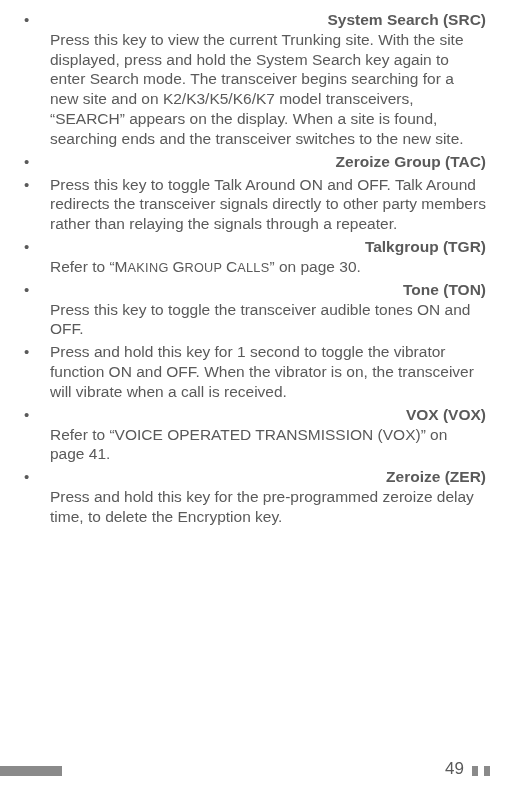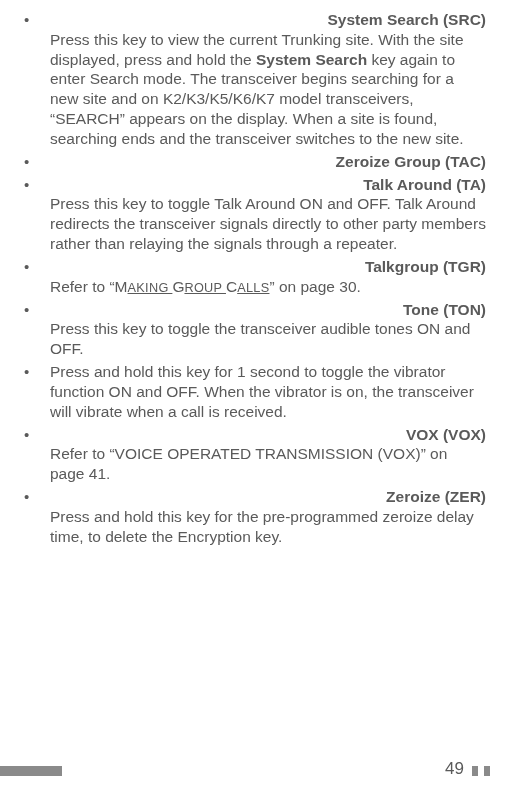--- a/index.html
+++ b/index.html
@@ -18,25 +18,24 @@
       color: #5a5a5a;
       width: 28px;
       flex-shrink: 0;
       padding-left: 2px;
       font-size: 15px;
       line-height: 1.28;
     }
     .body { flex: 1; }
     .title { font-weight: bold; display: block; text-align: right; }
     .desc { display: block; }
-    .b { font-weight: bold; }
+    .b { font-weight: normal; }
     .sc {
       font-variant: small-caps;
       letter-spacing: 0.3px;
-      text-decoration: underline;
     }
     .footer {
       position: absolute;
       bottom: 26px;
       left: 0;
       right: 0;
       height: 16px;
     }
     .bar-left {
       position: absolute;
@@ -87,21 +86,20 @@
   <div class="item">
     <div class="bullet">•</div>
     <div class="body">
       <span class="title">Zeroize Group (TAC)</span>
     </div>
   </div>
 
   <div class="item">
     <div class="bullet">•</div>
     <div class="body">
-      <span class="title">Talk Around (TA)</span>
       <span class="desc">Press this key to toggle Talk Around ON and OFF. Talk Around redirects the transceiver signals directly to other party members rather than relaying the signals through a repeater.</span>
     </div>
   </div>
 
   <div class="item">
     <div class="bullet">•</div>
     <div class="body">
       <span class="title">Talkgroup (TGR)</span>
       <span class="desc"><span>Refer to “</span><span><span>M</span><span class="sc" style="text-transform:uppercase;font-size:0.82em">aking </span><span>G</span><span class="sc" style="text-transform:uppercase;font-size:0.82em">roup </span><span>C</span><span class="sc" style="text-transform:uppercase;font-size:0.82em">alls</span></span><span>” on page 30.</span></span>
     </div>

